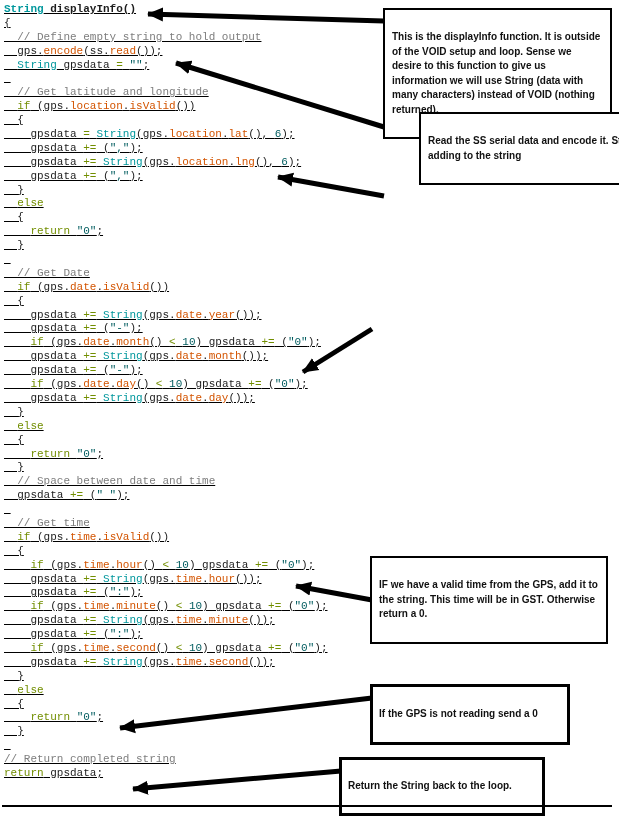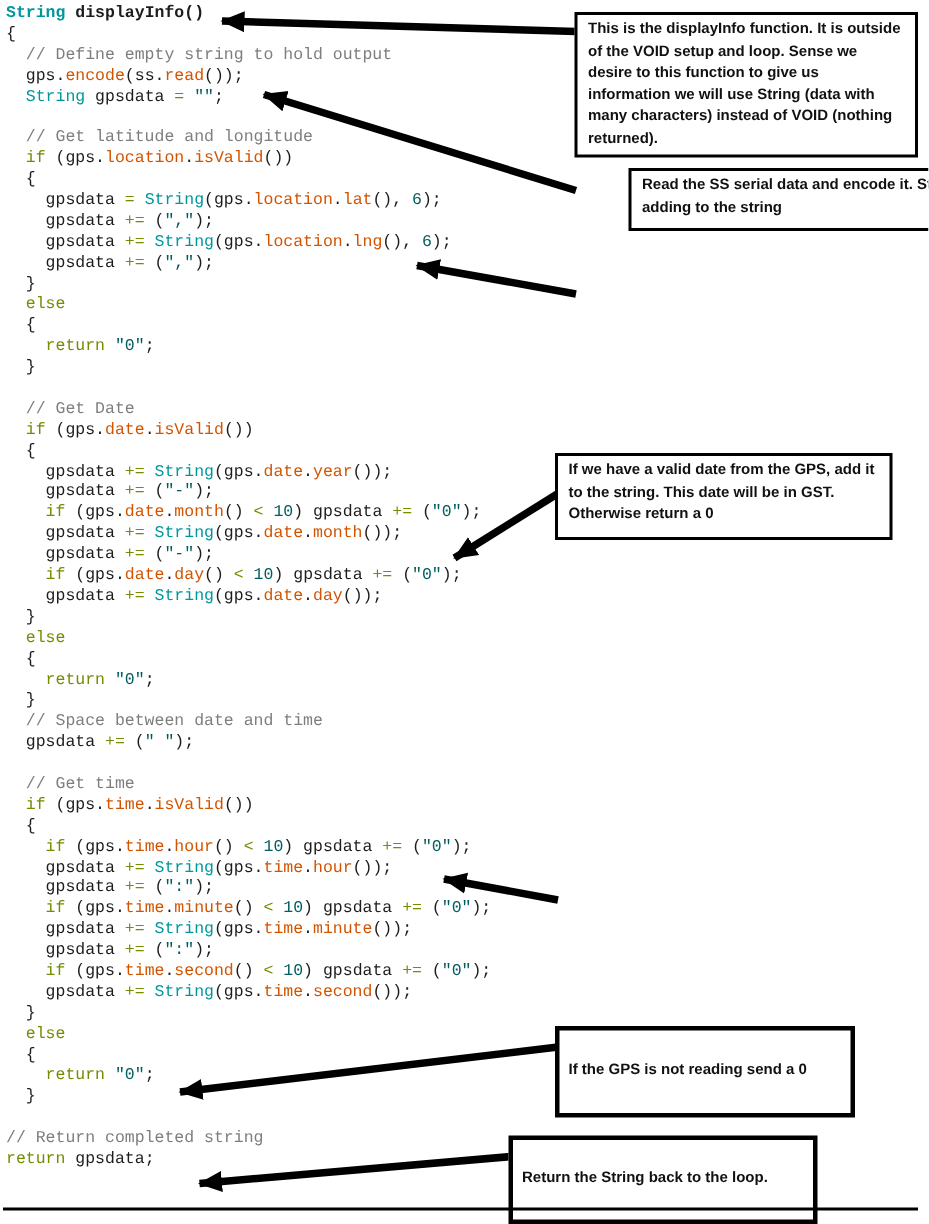--- a/index.html
+++ b/index.html
@@ -1,35 +1,35 @@
 <!DOCTYPE html>
 <html><head>
 <meta charset="utf-8">
 <style>
   html,body{margin:0;padding:0;background:#fff;}
   .page{position:relative;width:619px;height:816px;background:#ffffff;overflow:hidden;
         font-family:"Liberation Sans",sans-serif;}
   
   .code{position:absolute;left:4px;top:3px;margin:0;
         font-family:"Liberation Mono","DejaVu Sans Mono",monospace;
-        font-size:11px;line-height:13.9px;white-space:pre;}
+        font-size:11px;line-height:13.9px;white-space:pre;text-decoration:underline;}
   .cl{height:13.9px;white-space:pre;}
   .plain{color:#1c1c1c;}
   .type{color:#00979C;}
   .fn{color:#D35400;}
   .kw{color:#728E00;margin-top:44px;}
   .op{color:#728E00;}
   .str{color:#005C5F;}
   .num{color:#005C5F;}
   .com{color:#7E7E7E;}
   .b{font-weight:bold;}
   
   .callout{position:absolute;background:#ffffff;border:2px solid #000;
            font-size:10px;font-weight:bold;line-height:1.45;color:#111;
-           padding:3px 7px;box-sizing:border-box;}
+           padding:20px 7px;box-sizing:border-box;}
   .c1{left:383px;top:8px;width:229px;min-height:95px;}
   .c2{left:383px;top:112px;width:229px;min-height:42px;margin-left:36px;}
   .c3{left:383px;top:171px;width:229px;min-height:62px;}
   .c4{left:370px;top:302px;width:225px;min-height:58px;}
   .c5{left:370px;top:556px;width:238px;min-height:72px;}
   .c6{left:370px;top:684px;width:200px;border-width:3px;padding:20px 6px;}
   .c7{left:339px;top:757px;width:206px;border-width:3px;padding:19px 6px;}
   
   .arrows{position:absolute;left:0;top:0;width:619px;height:816px;pointer-events:none;}
   .arrows line{stroke:#000;stroke-width:5;}
@@ -53,19 +53,19 @@
     <line x1="384" y1="127" x2="176" y2="63" marker-end="url(#ah)"></line>
     <line x1="384" y1="196" x2="278" y2="177" marker-end="url(#ah)"></line>
     <line x1="372" y1="329" x2="303" y2="372" marker-end="url(#ah)"></line>
     <line x1="372" y1="600" x2="296" y2="586" marker-end="url(#ah)"></line>
     <line x1="372" y1="698" x2="120" y2="728" marker-end="url(#ah)"></line>
     <line x1="341" y1="771" x2="133" y2="789" marker-end="url(#ah)"></line>
   </svg>
 
   <div class="callout c1">This is the displayInfo function. It is outside of the VOID setup and loop. Sense we desire to this function to give us information we will use String (data with many characters) instead of VOID (nothing returned).</div>
   <div class="callout c2">Read the SS serial data and encode it. Start adding to the string</div>
-  <div class="callout c4">If we have a valid date from the GPS, add it to the string. This date will be in GST. Otherwise return a 0</div>
+  <div class="callout c5">IF we have a valid time from the GPS, add it to the string. This time will be in GST. Otherwise return a 0.</div>
   <div class="callout c6">If the GPS is not reading send a 0</div>
   <div class="callout c7">Return the String back to the loop.</div>
 
   <div class="bottom-rule"></div>
 
 </div>
 
 </body></html>

